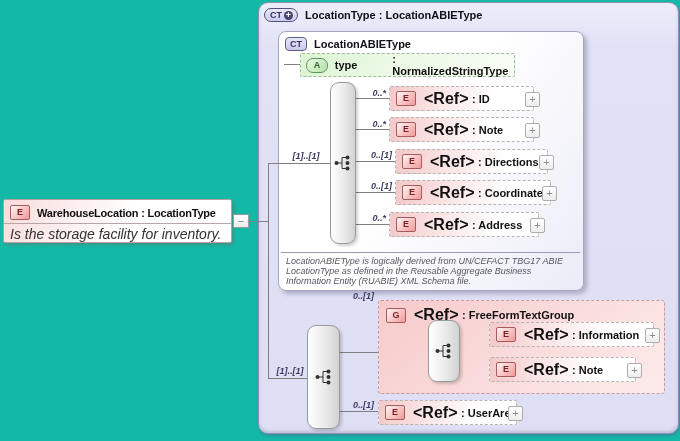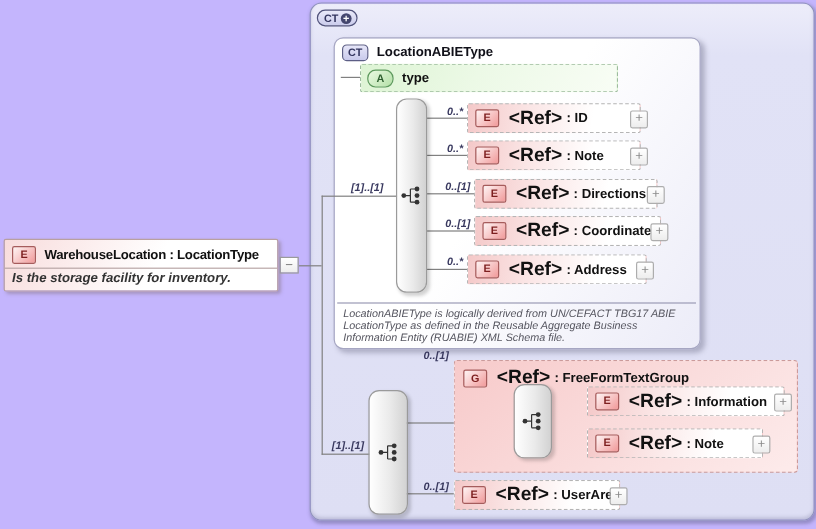--- a/index.html
+++ b/index.html
@@ -1,16 +1,16 @@
 <!DOCTYPE html>
 <html><head>
 <meta charset="utf-8">
 <style>
   html,body{margin:0;padding:0;background:#fff;font-family:"Liberation Sans",sans-serif;}
-  .canvas{position:relative;width:680px;height:441px;background:#c4b5fd;overflow:hidden;}
+  .canvas{position:relative;width:680px;height:441px;background:#14b8a6;overflow:hidden;}
 
   
   .container{position:absolute;left:258px;top:2px;width:419px;height:430px;z-index:1;
     background:linear-gradient(180deg,#ededfa 0%,#e1e2f6 10%,#dedff4 100%);
     border:1px solid #8f92bb;border-radius:10px;
     box-shadow:1px 2px 3px rgba(90,90,130,.45), inset 0 -2px 3px rgba(130,130,165,.35);}
   .container-title{position:absolute;left:5px;top:5px;display:flex;align-items:center;gap:7px;}
   .ct-plus-badge{display:inline-flex;align-items:center;gap:2px;padding:1px 4px 1px 5px;
     border:1px solid #50527a;border-radius:8px;background:linear-gradient(#e9e9f9,#cbccec);
     font-size:9px;font-weight:bold;color:#33355e;}
@@ -77,21 +77,21 @@
     border:1px dashed #cb9b9b;border-radius:3px;
     background:linear-gradient(140deg,#f7caca 0%,#fadddd 55%,#fdebeb 100%);}
   .group-title{position:absolute;left:7px;top:5px;display:flex;align-items:center;}
 
   
   .wh-box{position:absolute;left:3px;top:199px;width:229px;height:44px;z-index:5;
     border:1px solid #b9a0a0;border-radius:2px;background:linear-gradient(120deg,#f8dcdc 0%,#ffffff 55%);
     box-shadow:2px 2px 3px rgba(120,100,100,.4);box-sizing:border-box;}
   .wh-header{display:flex;align-items:center;gap:7px;padding:5px 2px 3px 6px;}
   .wh-title{font-size:11px;font-weight:bold;color:#101010;white-space:nowrap;letter-spacing:-.2px;text-align:center;}
-  .wh-desc{border-top:1px solid #b9a6a6;padding:2px 6px;font-size:11px;font-style:italic;color:#333;font-weight:bold;}
+  .wh-desc{border-top:1px solid #b9a6a6;padding:2px 6px;font-size:14px;font-style:italic;color:#333;}
   .collapse-box{position:absolute;left:233px;top:214px;width:16px;height:14px;z-index:5;
     border:1px solid #9a9a9a;background:linear-gradient(#ffffff,#ededed);color:#777;
     font-size:11px;line-height:13px;text-align:center;box-sizing:border-box;}
 
   
   .hline{position:absolute;height:1px;background:#808080;z-index:3;}
   .vline{position:absolute;width:1px;background:#808080;z-index:3;}
   .card{position:absolute;z-index:4;font-size:9px;font-weight:bold;font-style:italic;
     color:#3a3a60;white-space:nowrap;}
   .t-right{text-align:right;}
@@ -101,20 +101,21 @@
 <body>
 
 <div class="canvas">
 
   <div class="container">
     <div class="container-title">
       <span class="ct-plus-badge">
         <span>CT</span>
         <span class="plus-circle">+</span>
       </span>
+      <span class="title-text">LocationType : LocationABIEType</span>
     </div>
   </div>
 
   <div class="inner-ct">
     <div class="inner-title">
       <span class="ct-badge">CT</span>
       <span class="title-text">LocationABIEType</span>
     </div>
     <div class="ct-note">LocationABIEType is logically derived from UN/CEFACT TBG17 ABIE LocationType as defined in the Reusable Aggregate Business Information Entity (RUABIE) XML Schema file.</div>
   </div>
@@ -143,20 +144,21 @@
   <span class="card t-center" style="left:272px;top:366px;width:36px;">[1]..[1]</span>
   <span class="card t-right" style="left:336px;top:291px;width:38px;">0..[1]</span>
   <span class="card t-center" style="left:394px;top:340px;width:34px;">[1]..[1]</span>
   <span class="card t-right" style="left:446px;top:324px;width:40px;">0..*</span>
   <span class="card t-right" style="left:446px;top:358px;width:40px;">0..*</span>
   <span class="card t-right" style="left:336px;top:400px;width:38px;">0..[1]</span>
 
   <div class="attr-box">
     <span class="a-badge">A</span>
     <span class="attr-name">type</span>
+    <span class="attr-type">: NormalizedStringType</span>
   </div>
 
   <div class="seq seq1">
     <svg width="20" height="18" viewBox="0 0 20 18">
       <line x1="4" y1="9" x2="9" y2="9" stroke="#333" stroke-width="1"></line>
       <line x1="9" y1="3.5" x2="9" y2="14.5" stroke="#333" stroke-width="1"></line>
       <line x1="9" y1="3.5" x2="14" y2="3.5" stroke="#333" stroke-width="1"></line>
       <line x1="9" y1="14.5" x2="14" y2="14.5" stroke="#333" stroke-width="1"></line>
       <circle cx="3.5" cy="9" r="2" fill="#333"></circle>
       <circle cx="14.5" cy="3.5" r="2" fill="#333"></circle>

